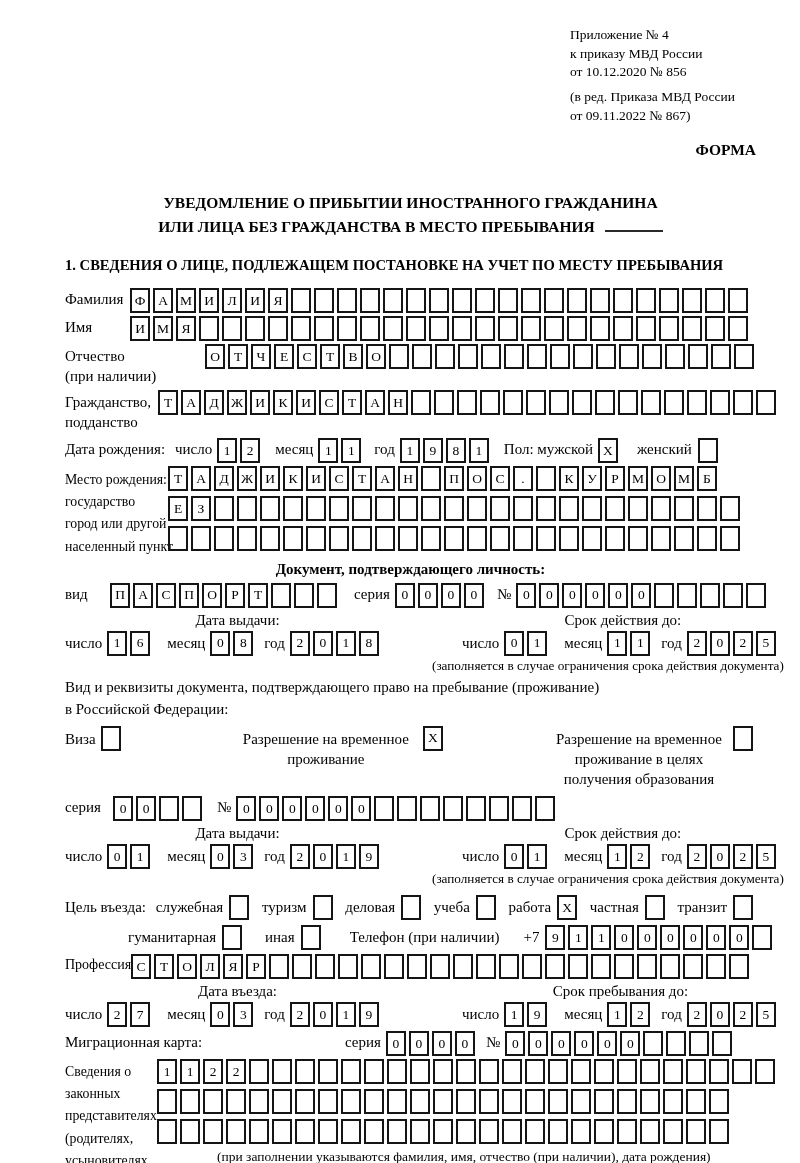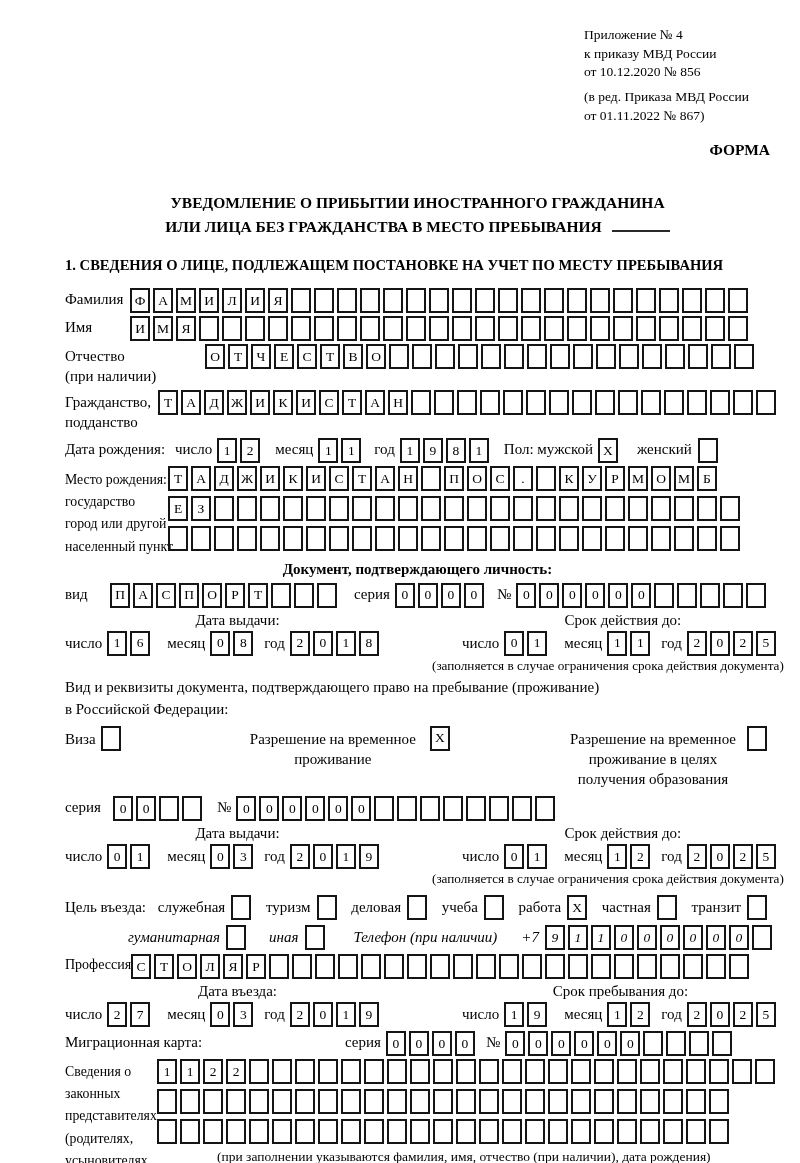--- a/index.html
+++ b/index.html
@@ -1,18 +1,18 @@
 <!DOCTYPE html>
 <html><head>
 <meta charset="utf-8">
 <style>
   * { box-sizing: border-box; margin: 0; padding: 0; }
   html,body { width: 800px; height: 1163px; background: #ffffff; color: #000;
     font-family: "Liberation Serif", "DejaVu Serif", serif; font-size: 15px; overflow: hidden; }
-  .page { padding: 26px 30px 0 65px; width: 800px; height: 828px; }
+  .page { padding: 26px 44px 0 65px; width: 800px; height: 828px; }
 
   
   .ref { margin-left: auto; width: 186px; font-size: 13.5px; line-height: 1.38; }
   .ref .gap { margin-top: 6px; }
   .forma { text-align: right; font-weight: bold; font-size: 15.5px; margin-top: 16px; }
 
   .title { text-align: center; font-weight: bold; font-size: 15.5px; margin-top: 32px; line-height: 1.55; }
   .u-line { display: inline-block; width: 58px; border-bottom: 2px solid #2a2a2a; margin-left: 10px; height: 12px; }
   .sec { font-weight: bold; font-size: 14.6px; margin: 18px 0 14px; }
 
@@ -37,40 +37,40 @@
   .dp-head { text-align: center; margin-bottom: 2px; }
   .note { font-size: 13.2px; margin-top: 2px; margin-left: -30px; white-space: nowrap; }
 
   .introline { line-height: 1.5; }
   .opts { display: flex; align-items: flex-start; margin-top: 5px; margin-bottom: 7px; justify-content: space-between; }
   .opt { display: flex; align-items: flex-start; }
   .opt .ol { padding-top: 3px; line-height: 1.35; }
   .opt .ol.c { text-align: center; display: inline-block; }
 
   .purpose1 { display: flex; align-items: center; justify-content: space-between; white-space: nowrap; margin-top: 8px; }
-  .purpose2 { display: flex; align-items: center; white-space: nowrap; margin: 5px 0 4px 63px; font-style: italic; }
+  .purpose2 { display: flex; align-items: center; white-space: nowrap; margin: 5px 0 4px 63px; }
   .pi { display: flex; align-items: center; }
   .pi .pl { margin-right: 6px; }
 
   .reps { display: flex; margin-top: 2px; }
   .reps-label { flex: none; width: 92px; font-size: 13.8px; line-height: 1.6; padding-top: 2px; }
   .reps-rows .cells { margin-bottom: 5px; }
   .bottom-note { font-size: 13.5px; margin: 4px 0 0 150px; }
 </style>
 </head>
 <body>
 
 <div class="page">
 
   <div class="ref">
     <div>Приложение № 4</div>
     <div>к приказу МВД России</div>
     <div>от 10.12.2020 № 856</div>
     <div class="gap">(в ред. Приказа МВД России</div>
-    <div>от 01.11.2022 № 867)</div>
+    <div>от 09.11.2022 № 867)</div>
   </div>
 
   <div class="forma">ФОРМА</div>
 
   <div class="title">
     <div>УВЕДОМЛЕНИЕ О ПРИБЫТИИ ИНОСТРАННОГО ГРАЖДАНИНА</div>
     <div><span>ИЛИ ЛИЦА БЕЗ ГРАЖДАНСТВА В МЕСТО ПРЕБЫВАНИЯ</span><span class="u-line"></span></div>
   </div>
 
   <div class="sec">1. СВЕДЕНИЯ О ЛИЦЕ, ПОДЛЕЖАЩЕМ ПОСТАНОВКЕ НА УЧЕТ ПО МЕСТУ ПРЕБЫВАНИЯ</div>

